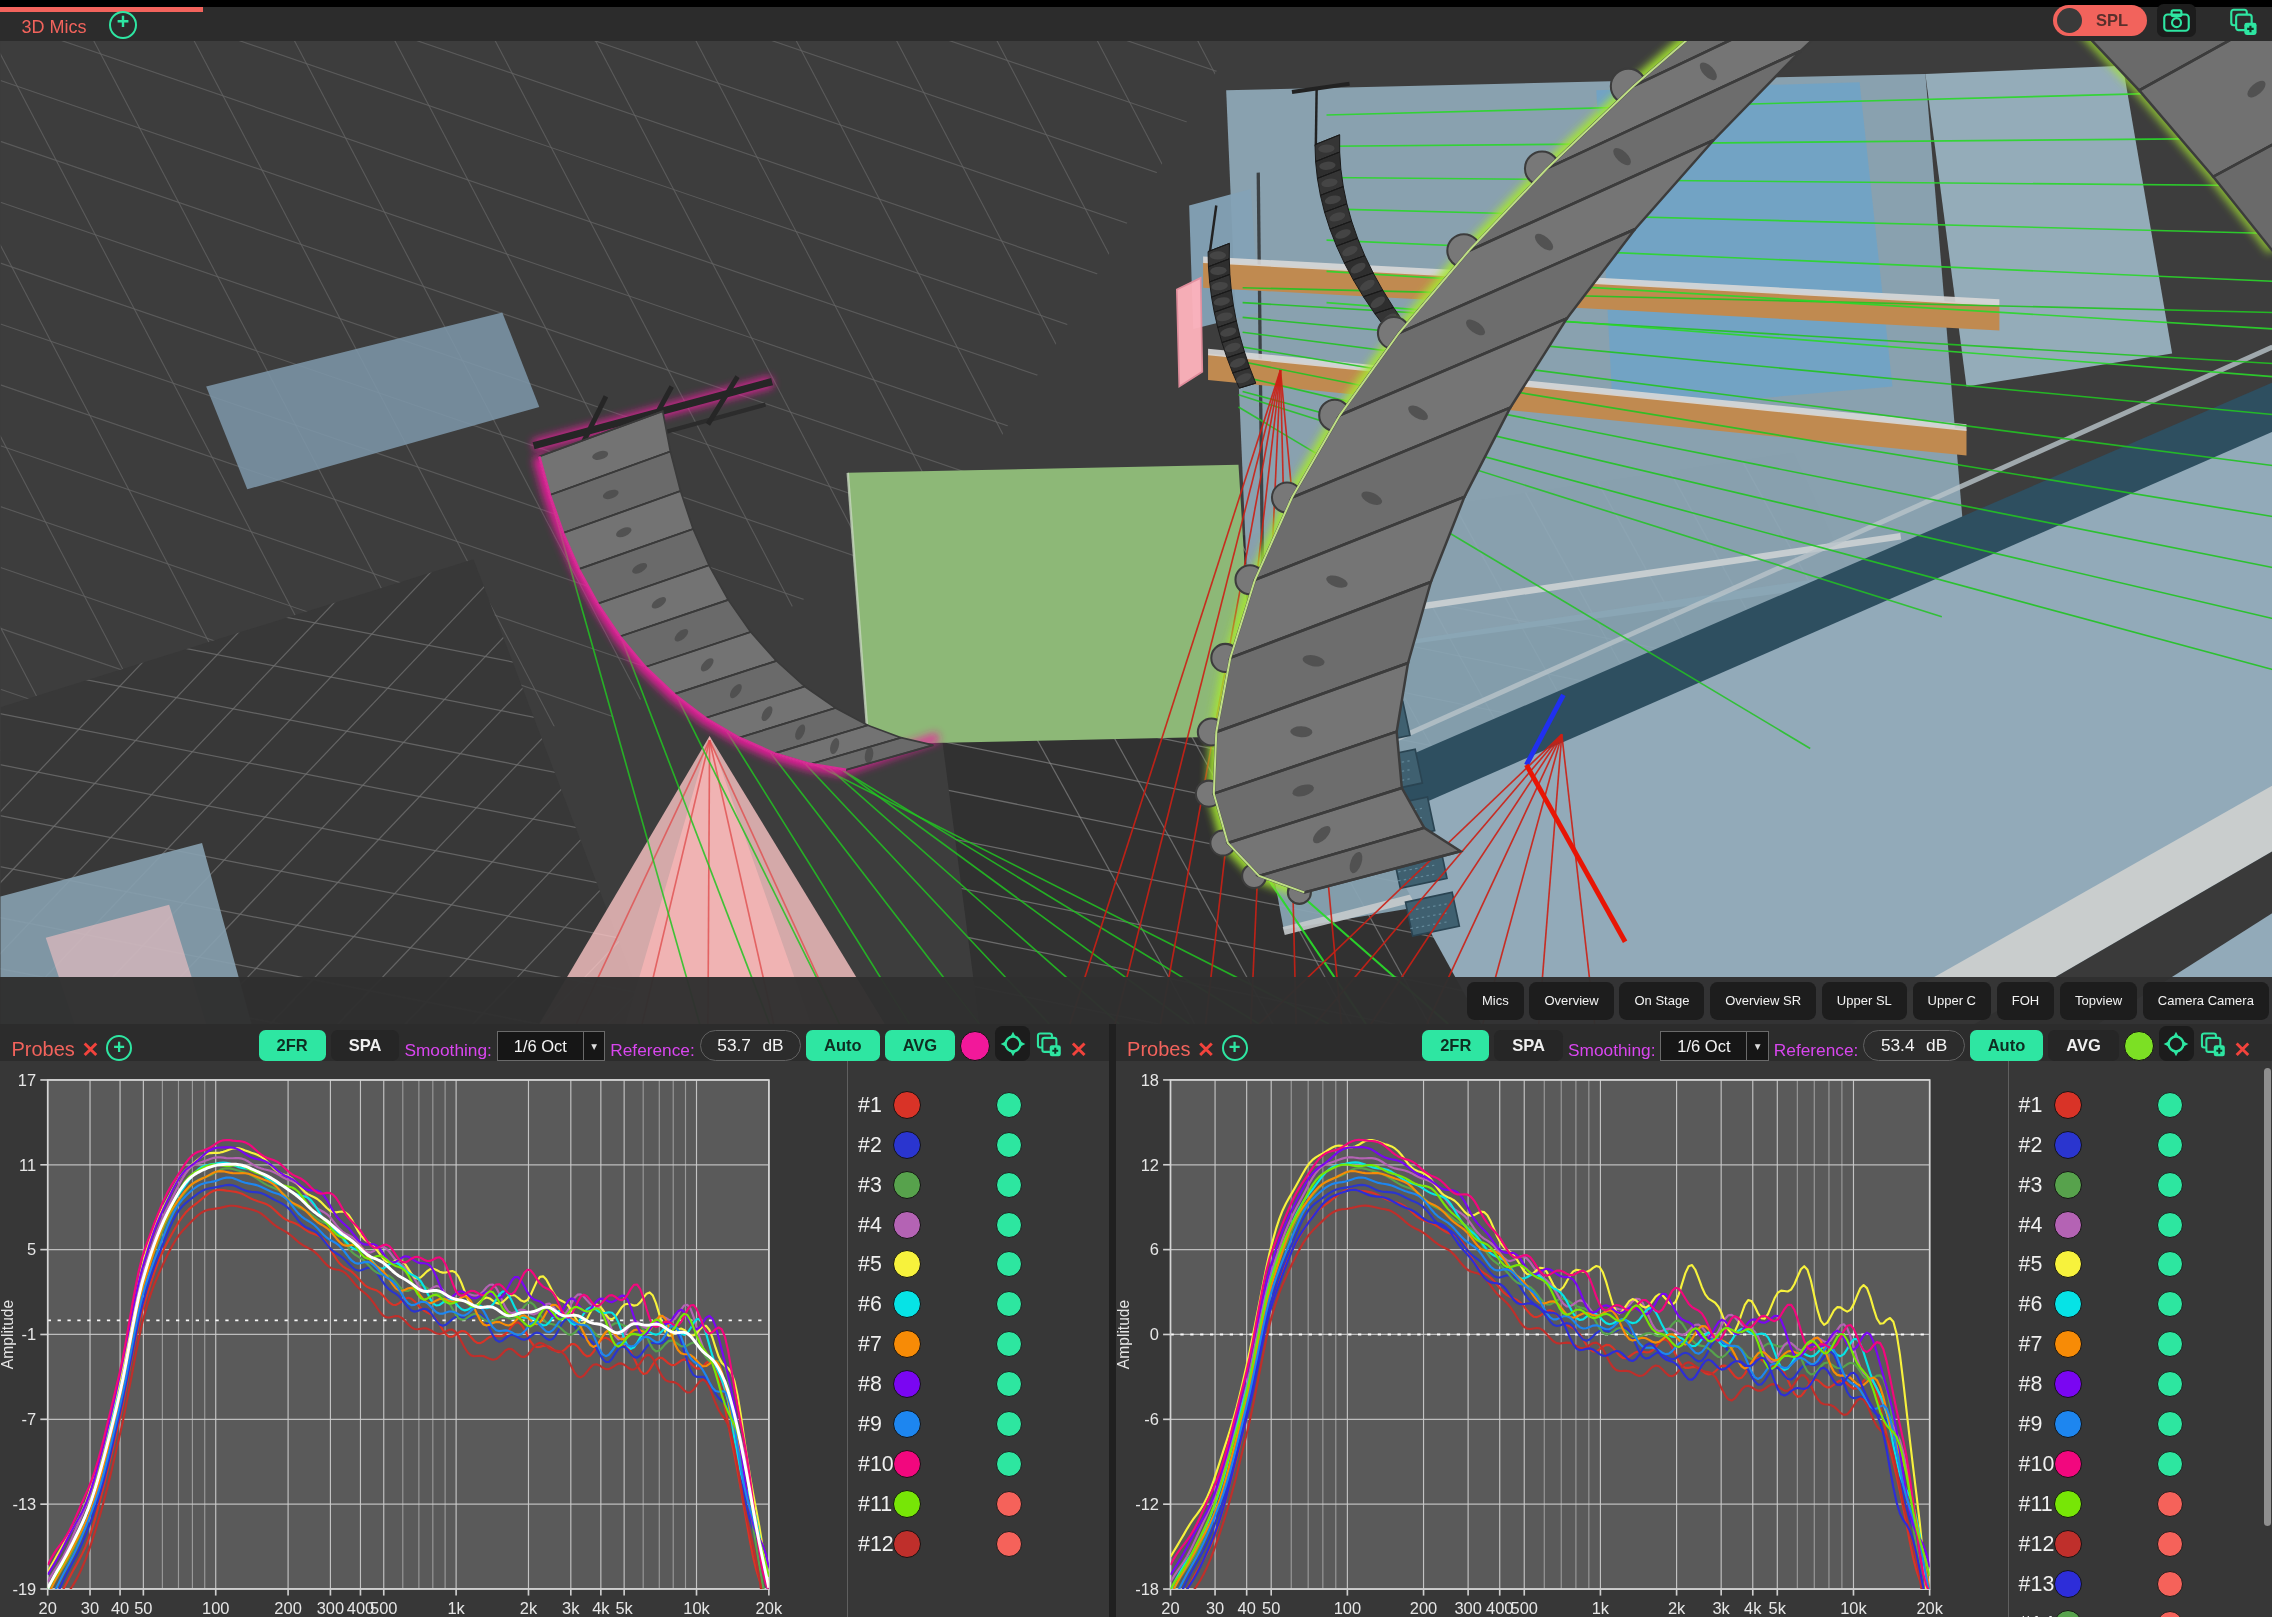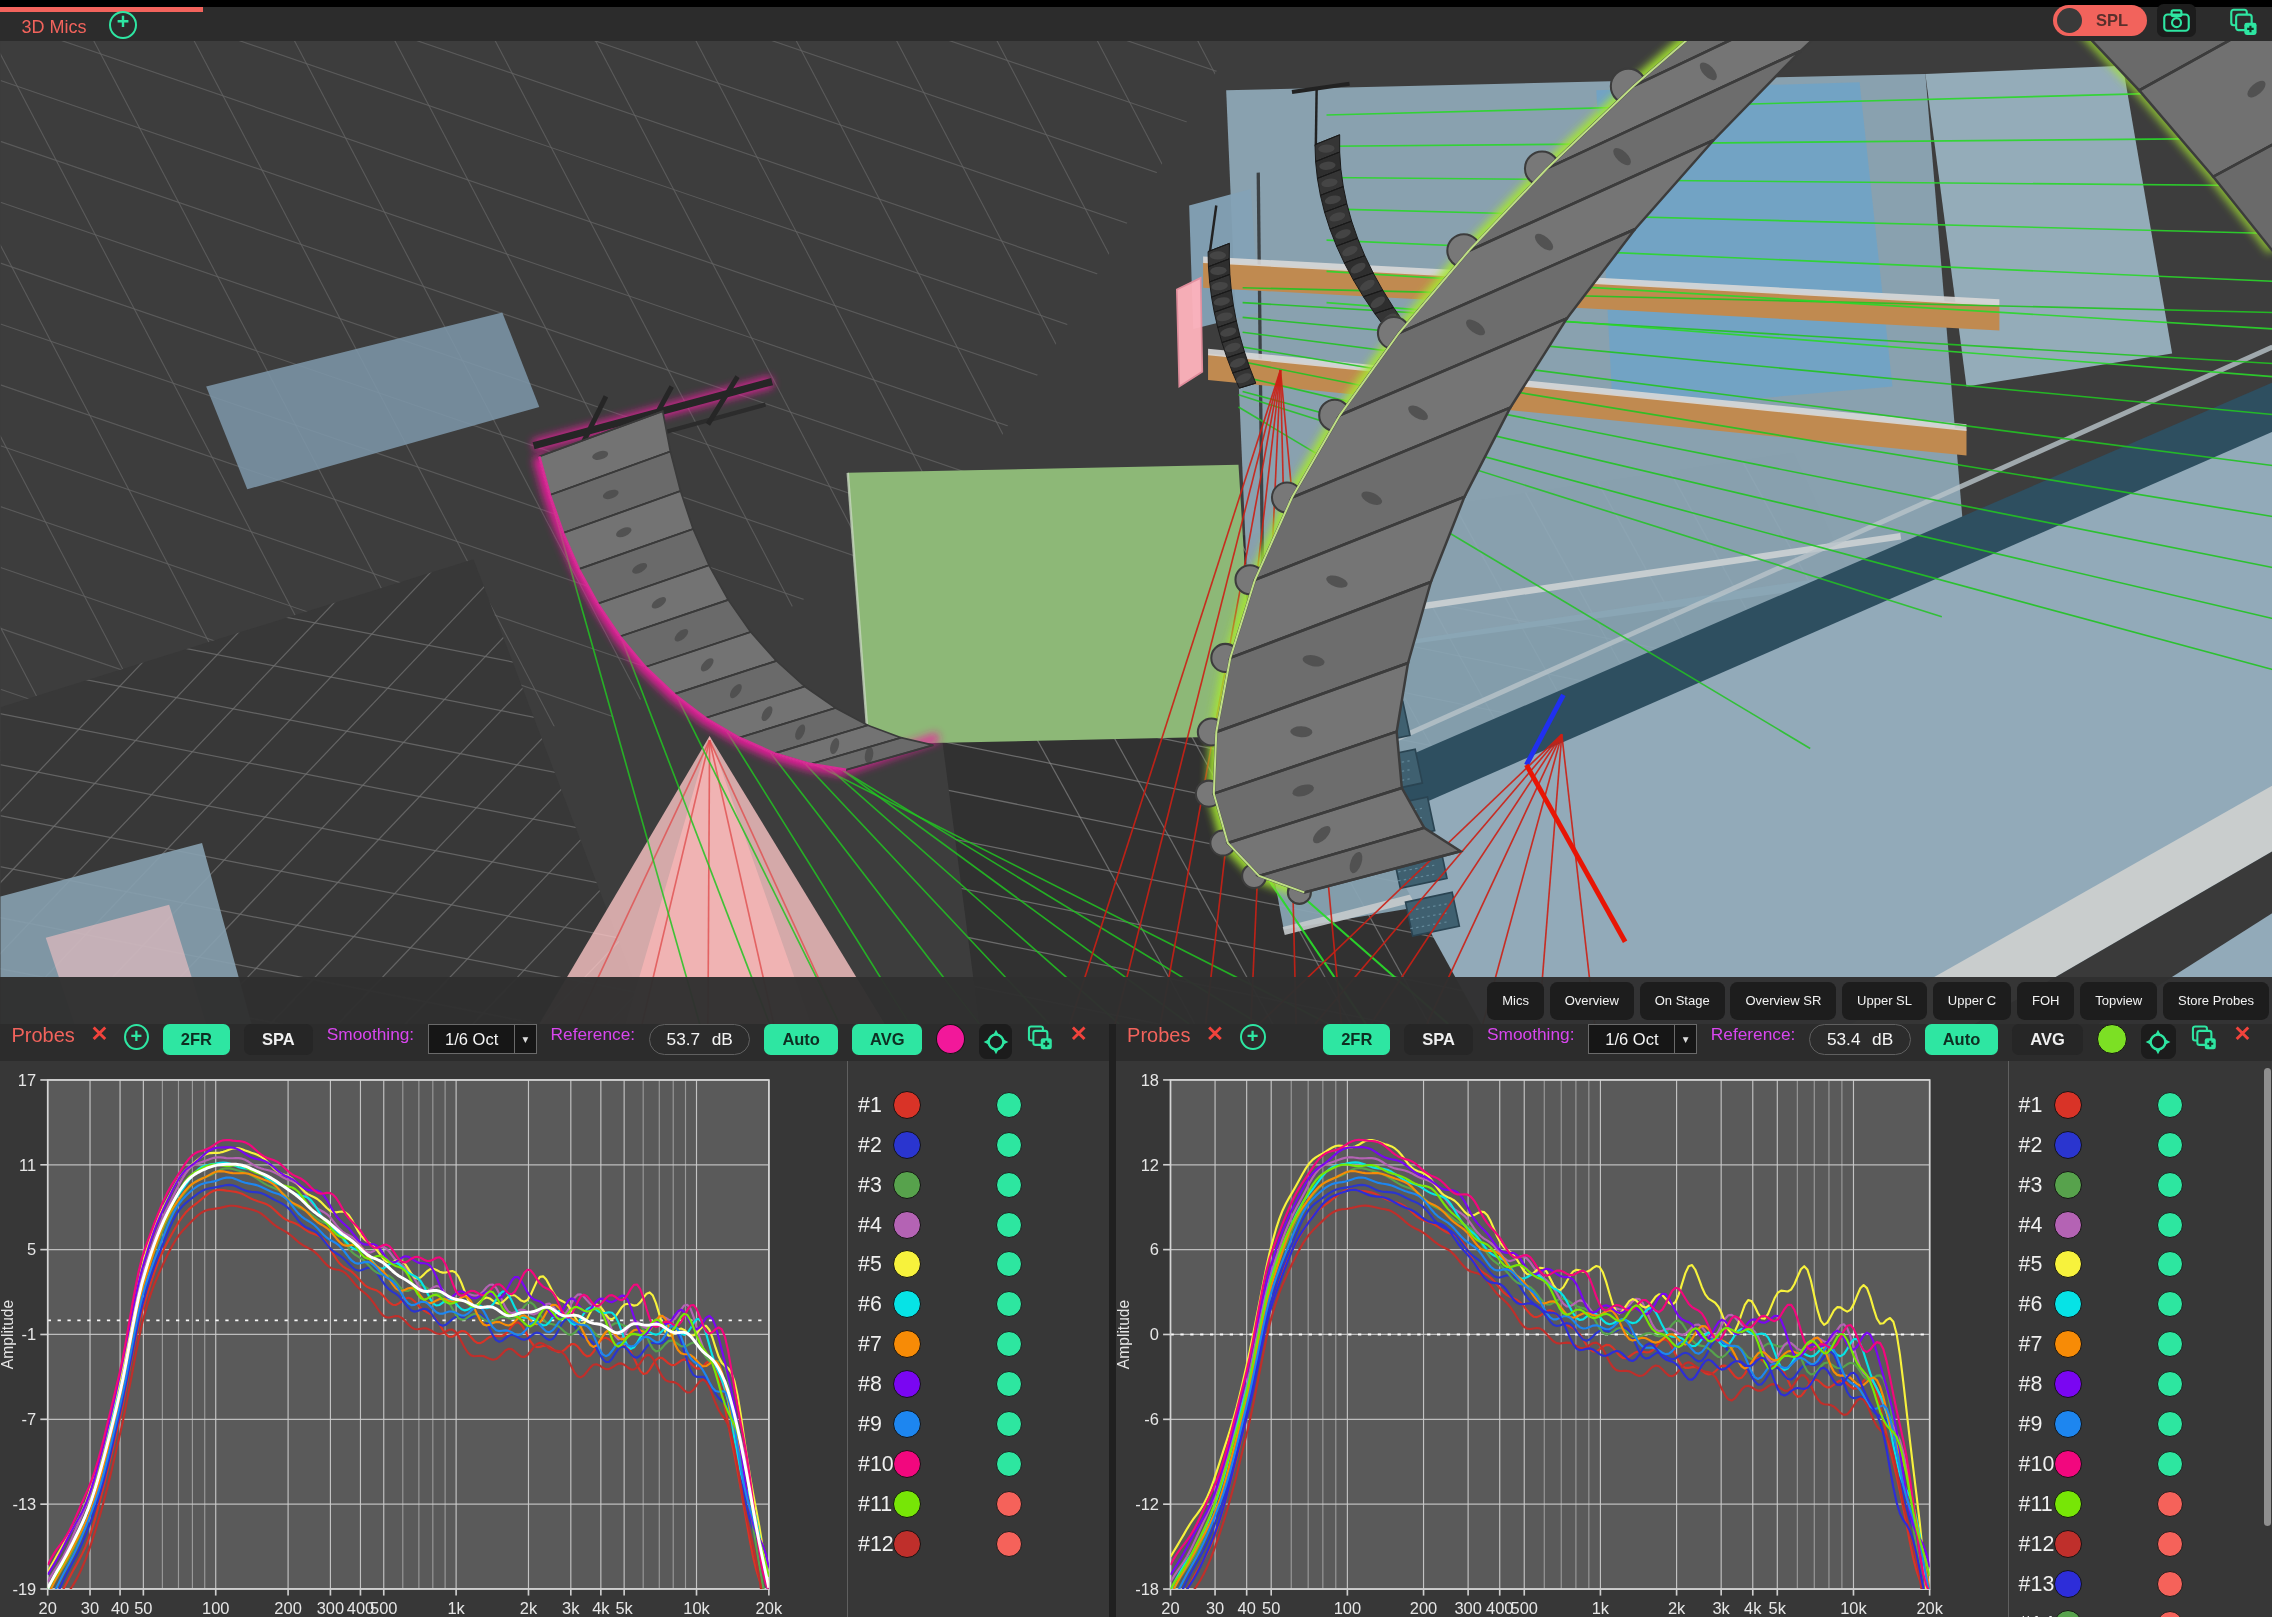--- a/index.html
+++ b/index.html
@@ -25,22 +25,22 @@
   .viewport{position:relative;width:2273px;height:983px;background:#3d3d3d;overflow:hidden;}
   .cambar{position:absolute;left:0;bottom:0;width:100%;height:47px;background:rgba(47,47,47,.97);
     display:flex;align-items:center;justify-content:flex-end;gap:5.8px;padding-right:4.1px;box-sizing:border-box;}
   .cambar button{height:38px;background:#1d1d1d;border:none;border-radius:7.4px;color:#f2f2f2;
     font-size:13px;padding:0 15px;font-family:"Liberation Sans",sans-serif;}
   
   .panels{position:relative;display:flex;gap:6.6px;background:#202020;height:593px;}
   .panel{position:relative;background:#373737;height:593px;overflow:hidden;}
   .panel.p0{width:1109px;} .panel.p1{width:1157px;}
   .pind{position:absolute;top:0;left:0;height:5px;background:#f2635c;}
-  .phead{position:relative;height:37px;display:flex;align-items:flex-start;background:#2c2c2c;
-    padding:0 11.5px;box-sizing:border-box;gap:14px;}
+  .phead{position:relative;height:37px;display:flex;align-items:flex-end;background:#2c2c2c;
+    padding:0 11.5px;box-sizing:border-box;gap:5px;}
   .ptitle{color:#f2635c;font-size:20px;}
   .xbtn{color:#f2433c;font-size:21.4px;font-weight:bold;line-height:21.4px;padding:0 1.6px;}
   .pplus{width:26px;height:26px;border-radius:50%;border:2.5px solid #2ee6a2;box-sizing:border-box;
     color:#2ee6a2;text-align:center;font-size:20px;line-height:20.6px;font-weight:bold;}
   .btn{height:31px;border:none;border-radius:6.6px;font-size:16.5px;font-weight:bold;
     font-family:"Liberation Sans",sans-serif;padding:0 18px;}
   .btn.green{background:#2ee6a2;color:#0e2e22;}
   .btn.dark{background:#262626;color:#f0f0f0;}
   .lbl{color:#d946ef;font-size:17.3px;}
   .sel{height:30px;min-width:87px;background:#161616;border:1.2px solid #6a6a6a;color:#f5f5f5;
@@ -519,21 +519,21 @@
       </svg>
     <div class="cambar" id="cambar">
         <button>Mics</button>
         <button>Overview</button>
         <button>On Stage</button>
         <button>Overview SR</button>
         <button>Upper SL</button>
         <button>Upper C</button>
         <button>FOH</button>
         <button>Topview</button>
-        <button>Store Probes</button>
+        <button>Camera Camera</button>
       </div>
   </div>
 
   <div class="panels">
 
     <section class="panel p0">
       <div class="pind" style="width:237px"></div>
       <div class="phead">
         <span class="ptitle">Probes</span>
         <span class="xbtn">✕</span>

